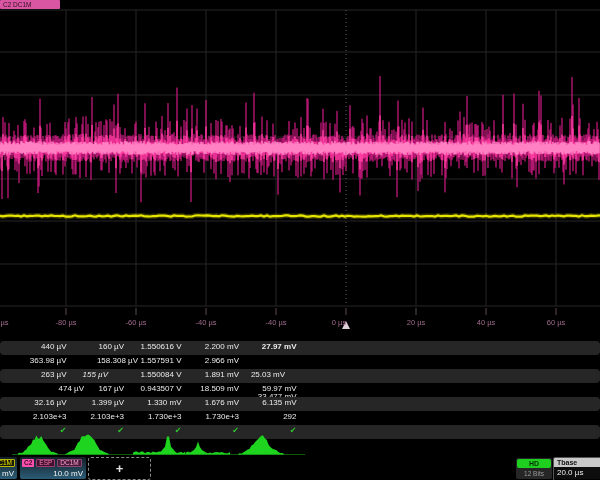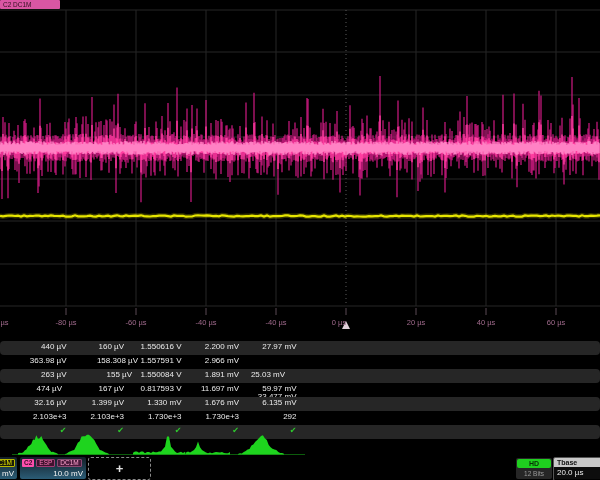--- a/index.html
+++ b/index.html
@@ -105,41 +105,41 @@
       <span class="t-label" style="left: 486px;">40 µs</span>
       <span class="t-label" style="left: 556px;">60 µs</span>
     </div>
 
   <div id="measure-table">
       <div class="m-row stripe">
         <div class="m-cell" style="left: 9.5px;">440 µV</div>
         <div class="m-cell" style="left: 67px;">160 µV</div>
         <div class="m-cell" style="left: 124.5px;">1.550616 V</div>
         <div class="m-cell" style="left: 182px;">2.200 mV</div>
-        <div class="m-cell" style="left: 239.5px;">27.97 mV</div>
+        <div class="m-cell" style="left: 239.5px; font-weight: bold;">27.97 mV</div>
       </div>
       <div class="m-row">
         <div class="m-cell" style="left: 9.5px;">363.98 µV</div>
         <div class="m-cell" style="left: 81px;">158.308 µV</div>
         <div class="m-cell" style="left: 124.5px;">1.557591 V</div>
         <div class="m-cell" style="left: 182px;">2.966 mV</div>
         <div class="m-cell" style="left: 239.5px; margin-top: 36px;">33.477 mV</div>
       </div>
       <div class="m-row stripe">
         <div class="m-cell" style="left: 9.5px;">263 µV</div>
-        <div class="m-cell" style="left: 75px;">155 µV</div>
+        <div class="m-cell" style="left: 51px; font-style: italic;">155 µV</div>
         <div class="m-cell" style="left: 124.5px;">1.550084 V</div>
         <div class="m-cell" style="left: 182px;">1.891 mV</div>
         <div class="m-cell" style="left: 239.5px; text-align: center;">25.03 mV</div>
       </div>
       <div class="m-row">
-        <div class="m-cell" style="left: 5px;">474 µV</div>
+        <div class="m-cell" style="left: 27px;">474 µV</div>
         <div class="m-cell" style="left: 67px;">167 µV</div>
-        <div class="m-cell" style="left: 124.5px;">0.817593 V</div>
-        <div class="m-cell" style="left: 182px;">11.697 mV</div>
+        <div class="m-cell" style="left: 124.5px;">0.943507 V</div>
+        <div class="m-cell" style="left: 182px;">18.509 mV</div>
         <div class="m-cell" style="left: 239.5px;">59.97 mV</div>
       </div>
       <div class="m-row stripe">
         <div class="m-cell" style="left: 9.5px;">32.16 µV</div>
         <div class="m-cell" style="left: 67px;">1.399 µV</div>
         <div class="m-cell" style="left: 124.5px;">1.330 mV</div>
         <div class="m-cell" style="left: 182px;">1.676 mV</div>
         <div class="m-cell" style="left: 239.5px;">6.135 mV</div>
       </div>
       <div class="m-row">

